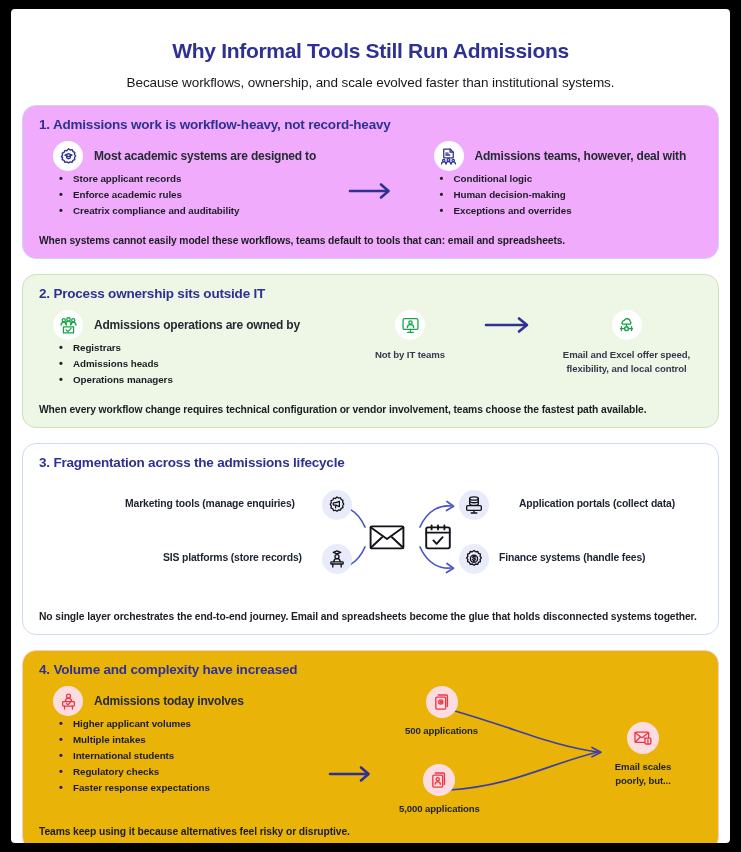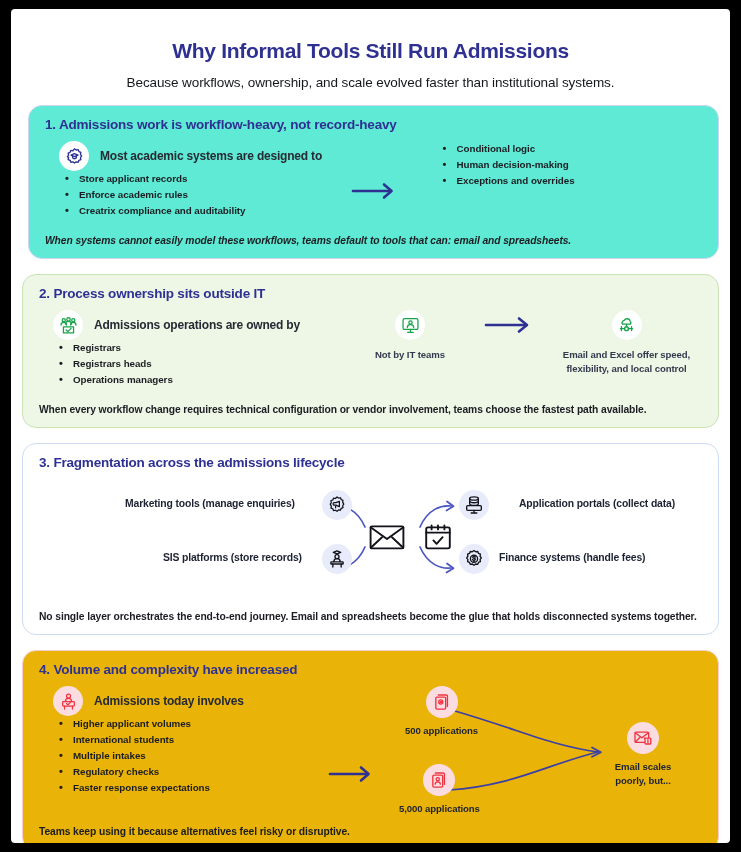--- a/index.html
+++ b/index.html
@@ -88,21 +88,21 @@
 
   
   .card {
     position: relative;
     z-index: 2;
     border-radius: 14px;
     border: 1px solid;
     margin-top: 15px;
     padding: 11px 16px 10px 16px;
   }
-  .card-1 { background: #5eead4; border-color: #ccd5f5; margin-left: 6px; }
+  .card-1 { background: #f0abfc; border-color: #ccd5f5; }
   .card-2 { background: #eef6e6; border-color: #c9e3b4; }
   .card-3 { background: #ffffff; border-color: #cddcf3; }
   .card-4 { background: #eab308; border-color: #f6ccd3; }
 
   .card-title {
     font-size: 13.5px;
     font-weight: 700;
     color: #2e3192;
     letter-spacing: -0.2px;
     margin-bottom: 9px;
@@ -173,21 +173,21 @@
     column-gap: 17px;
   }
   .s1-col { padding-left: 14px; }
   .s1-bullets { margin-top: 10px; }
   .s1-arrow {
     display: flex;
     align-items: center;
     justify-content: center;
     padding-top: 22px;
   }
-  .s1-note { margin-top: 14px; font-style: italic; }
+  .s1-note { margin-top: 14px; }
 
   
   .s2-grid {
     display: grid;
     grid-template-columns: 316px 110px 86px 1fr;
     align-items: start;
   }
   .s2-left { padding-left: 14px; }
   .s2-cell { text-align: center; }
   .s2-cell .ic { margin: 0 auto; }
@@ -296,20 +296,36 @@
         </div>
 
         <div class="s1-arrow">
           <svg width="46" height="20" viewBox="0 0 46 20" fill="none" stroke="#2e3192" stroke-width="2.6" stroke-linecap="round" stroke-linejoin="round">
             <path d="M2 10h38"></path>
               <path d="M33 3.5l7.5 6.5-7.5 6.5"></path>
           </svg>
         </div>
 
         <div class="s1-col">
+          <div class="head-row">
+            <div class="ic white">
+              <svg width="19" height="19" viewBox="0 0 24 24" fill="none" stroke="#2e3192" stroke-width="1.6" stroke-linecap="round" stroke-linejoin="round">
+                <path d="M6 2.6h8l4 4v7H6z"></path>
+                <path d="M14 2.6v4h4"></path>
+                <path d="M8.6 7.6h3M8.6 10.1h5"></path>
+                <circle cx="6" cy="17" r="1.5"></circle>
+                  <path d="M3.2 21.4c0-1.6 1.3-2.6 2.8-2.6s2.8 1 2.8 2.6"></path>
+                <circle cx="12" cy="16.3" r="1.7"></circle>
+                  <path d="M8.8 21.4c0-1.8 1.5-3 3.2-3s3.2 1.2 3.2 3"></path>
+                <circle cx="18" cy="17" r="1.5"></circle>
+                  <path d="M15.2 21.4c0-1.6 1.3-2.6 2.8-2.6s2.8 1 2.8 2.6"></path>
+              </svg>
+            </div>
+            <div class="head-label">Admissions teams, however, deal with</div>
+          </div>
           <ul class="bul s1-bullets">
             <li>Conditional logic</li>
             <li>Human decision-making</li>
             <li>Exceptions and overrides</li>
           </ul>
         </div>
       </div>
 
       <div class="footnote s1-note">When systems cannot easily model these workflows, teams default to tools that can: email and spreadsheets.</div>
     </div>
@@ -330,21 +346,21 @@
                 <path d="M8.2 10.4c0-2.3 1.8-3.6 3.8-3.6s3.8 1.3 3.8 3.6"></path>
                 <path d="M14.6 11.4c0-2.1 1.6-3.3 3.4-3.3s3.4 1.2 3.4 3.3"></path>
                 <path d="M5.6 13.8h12.8v7.6H5.6z"></path>
                 <path d="M9 17.6l2.2 2.2 4-4.2"></path>
               </svg>
             </div>
             <div class="head-label">Admissions operations are owned by</div>
           </div>
           <ul class="bul s1-bullets">
             <li>Registrars</li>
-            <li>Registrars heads</li>
+            <li>Admissions heads</li>
             <li>Operations managers</li>
           </ul>
         </div>
 
         <div class="s2-cell">
           <div class="ic white">
             <svg width="19" height="19" viewBox="0 0 24 24" fill="none" stroke="#16a34a" stroke-width="1.6" stroke-linecap="round" stroke-linejoin="round">
               <rect x="2.6" y="3.4" width="18.8" height="13.6" rx="2"></rect>
               <circle cx="12" cy="8.2" r="2.1"></circle>
               <path d="M8 14.6c0-2.3 1.8-3.6 4-3.6s4 1.3 4 3.6"></path>
@@ -477,22 +493,22 @@
                 <path d="M8.1 12c0-2.5 1.8-3.9 3.9-3.9s3.9 1.4 3.9 3.9"></path>
                 <rect x="4.6" y="12.2" width="14.8" height="5.6" rx="1"></rect>
                 <path d="M9.6 14.6l1.6 1.6 3.1-3.1"></path>
                 <path d="M7 17.9v3.6M17 17.9v3.6"></path>
               </svg>
             </div>
             <div class="head-label">Admissions today involves</div>
           </div>
           <ul class="bul s4-bullets">
             <li>Higher applicant volumes</li>
+            <li>Multiple intakes</li>
             <li>International students</li>
-            <li>Multiple intakes</li>
             <li>Regulatory checks</li>
             <li>Faster response expectations</li>
           </ul>
         </div>
 
         <div class="s4-arrow">
           <svg width="46" height="20" viewBox="0 0 46 20" fill="none" stroke="#2e3192" stroke-width="2.6" stroke-linecap="round" stroke-linejoin="round">
             <path d="M2 10h38"></path>
               <path d="M33 3.5l7.5 6.5-7.5 6.5"></path>
           </svg>

